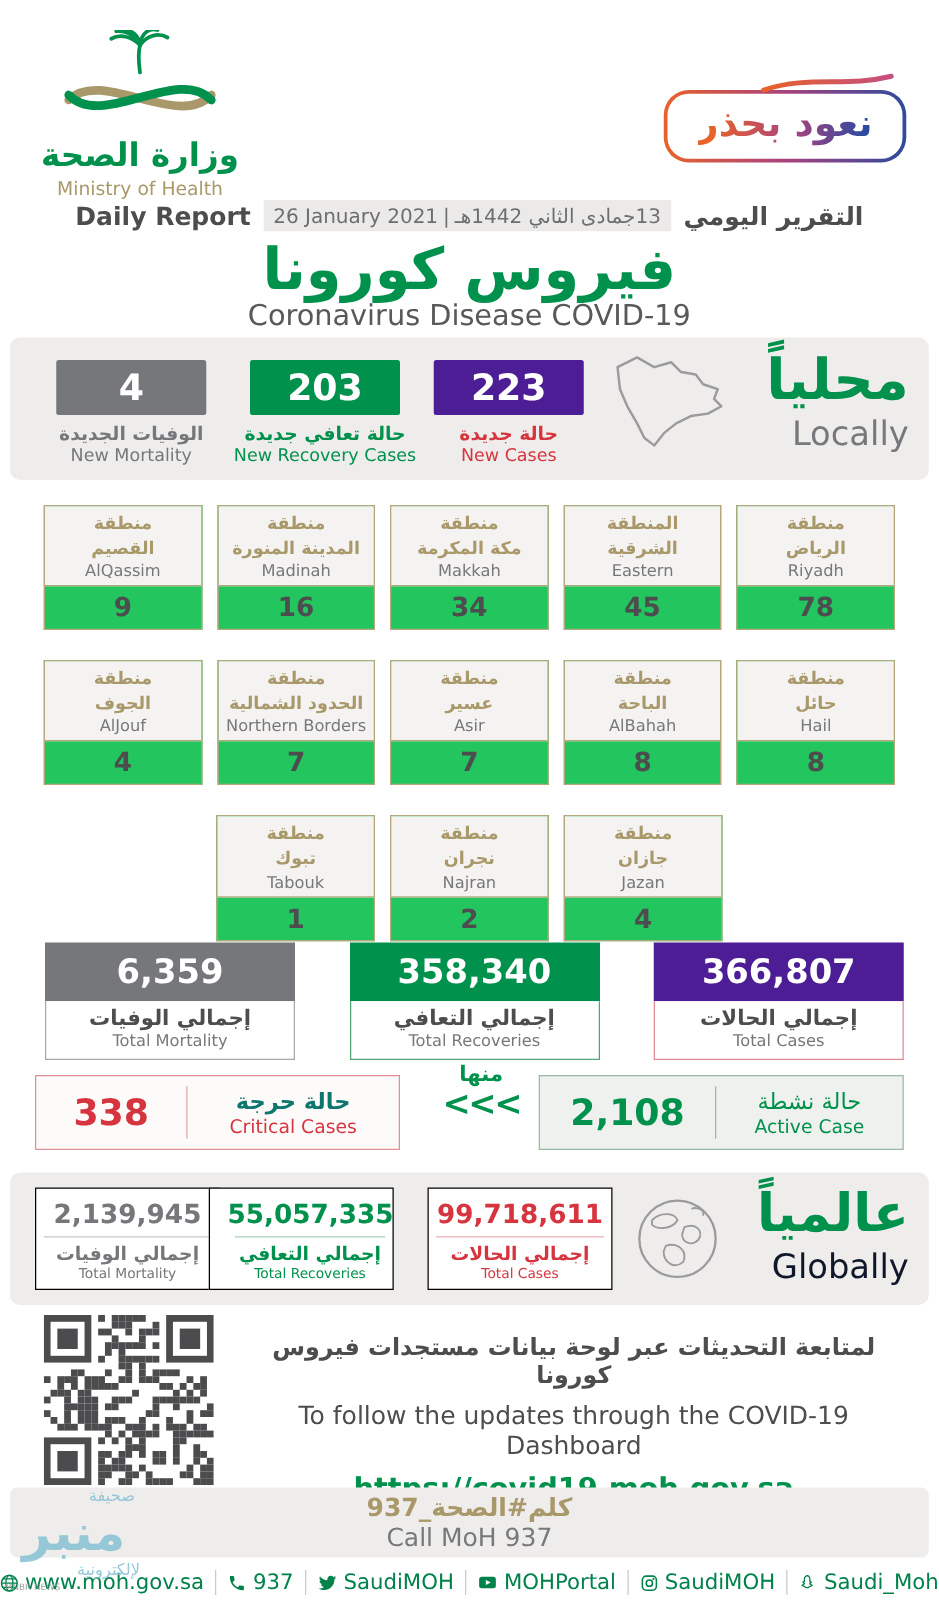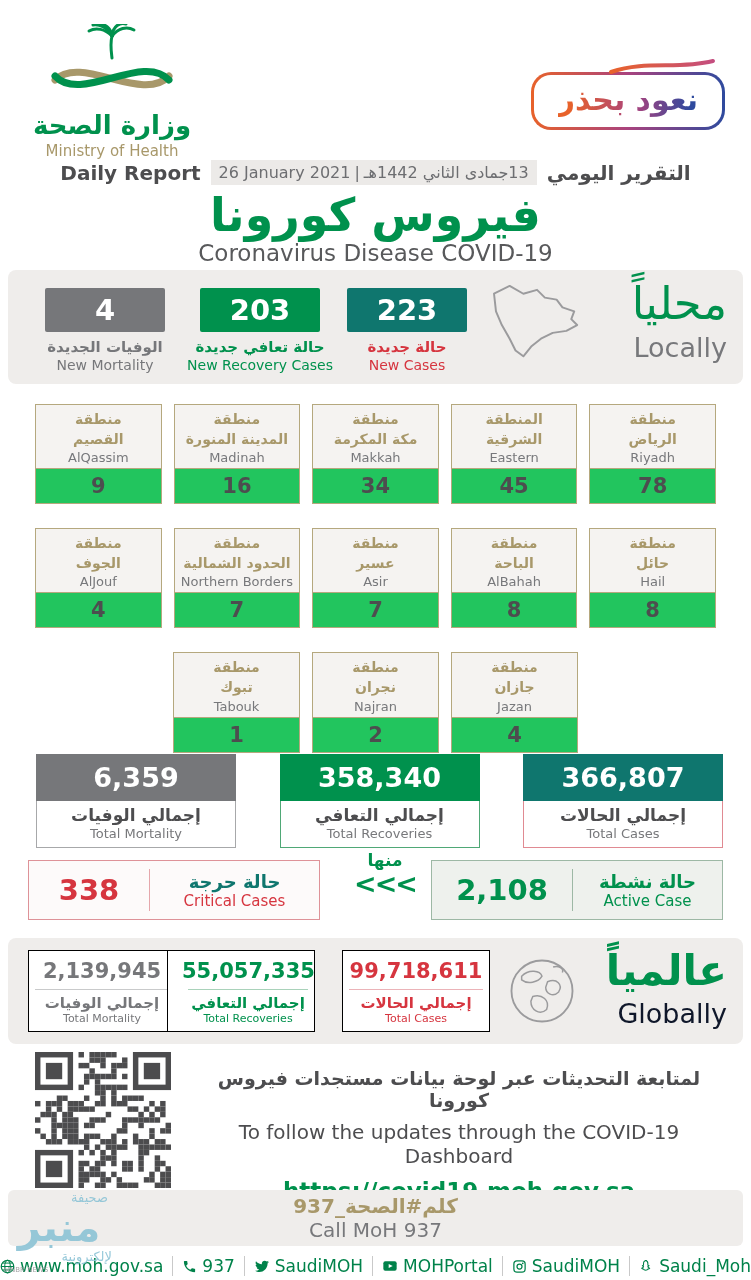--- a/index.html
+++ b/index.html
@@ -31,24 +31,24 @@
   .title-en { position:absolute; top:228px; left:0; width:100%; text-align:center; font-size:23px; color:#58595B; }
 
   
   .local-band { position:absolute; top:258px; left:8px; right:8px; height:114px; background:#EFEDEB; border-radius:8px; }
   .stat-col { position:absolute; top:18px; width:170px; text-align:center; }
   .stat-box { width:120px; height:44px; margin:0 auto; border-radius:2px; display:flex; align-items:center; justify-content:center; color:#fff; font-size:29px; font-weight:bold; }
   .stat-ar { font-size:15px; font-weight:bold; margin-top:6px; direction:rtl; }
   .stat-en { font-size:14px; margin-top:1px; }
   .c-gray { color:#76777A; } .bg-gray { background:#76777A; }
   .c-green { color:#00914D; } .bg-green { background:#00914D; }
-  .c-red { color:#D6353F; } .bg-red { background:#0f766e; }
+  .c-red { color:#D6353F; } .bg-red { background:#4c1d95; }
   .map-svg { position:absolute; left:472px; top:12px; }
   .local-head { position:absolute; right:16px; top:6px; text-align:right; }
-  .local-ar { font-size:45px; font-weight:normal; color:#00914D; direction:rtl; line-height:56px;text-align:right; }
+  .local-ar { font-size:45px; font-weight:bold; color:#00914D; direction:rtl; line-height:56px;text-align:right; }
   .local-en { font-size:27px; color:#77787B; margin-top:0px; }
 
   
   .regions { position:absolute; top:392px; left:35px; right:35px; }
   .region-row { display:flex; gap:12px; margin-bottom:24px; }
   .region-row.centered { justify-content:center; }
   .region-box { flex:1; border:1px solid #B5A87E; background:#22c55e; }
   .region-row.centered .region-box { flex:0 0 127px; }
   .region-name { background:#F5F3F1; border-bottom:1px solid #B5A87E; min-height:59px; text-align:center; padding:5px 2px 3px; }
   .region-ar { color:#A8986A; font-weight:bold; font-size:14px; line-height:1.4; direction:rtl; }
@@ -72,21 +72,21 @@
   .crit-labels { flex:1; text-align:center; }
   .crit-ar { font-size:18px; font-weight:bold; color:#0f766e; direction:rtl; }
   .crit-en { font-size:15px; color:#D6353F; }
   .minha { position:absolute; left:318px; width:78px; top:-8px; text-align:center; color:#00914D; }
   .minha-ar { font-size:17px; font-weight:bold; direction:rtl; }
   .minha-chev { font-size:27px; font-weight:bold; letter-spacing:-2px; line-height:28px; }
   .active-box { position:absolute; right:0; top:2px; width:292px; height:60px; border:1px solid #9DB8A5; background:#EEF1ED; display:flex; align-items:center; }
   .active-val { flex:0 0 140px; text-align:center; font-size:29px; font-weight:bold; color:#00914D; }
   .vdiv-green { width:1px; height:42px; background:#9DB8A5; }
   .active-labels { flex:1; text-align:center; }
-  .active-ar { font-size:18px; font-weight:bold; color:#00914D; direction:rtl; }
+  .active-ar { font-size:18px; font-weight:normal; color:#00914D; direction:rtl; }
   .active-en { font-size:15px; color:#00914D; }
 
   
   .global-band { position:absolute; top:926px; left:8px; right:8px; height:106px; background:#EFEDEB; border-radius:8px; }
   .gbox { position:absolute; top:12px; width:148px; height:82px; background:#fff; border:1px solid; text-align:center; }
   .gbox-val { font-size:21px; font-weight:bold; padding:8px 0 6px; }
   .gbox-div { height:1px; margin:0 6px; }
   .gbox-ar { font-size:15px; font-weight:bold; margin-top:4px; direction:rtl; }
   .gbox-en { font-size:11px; margin-top:0px; }
   .globe-svg { position:absolute; left:497px; top:16px; }

